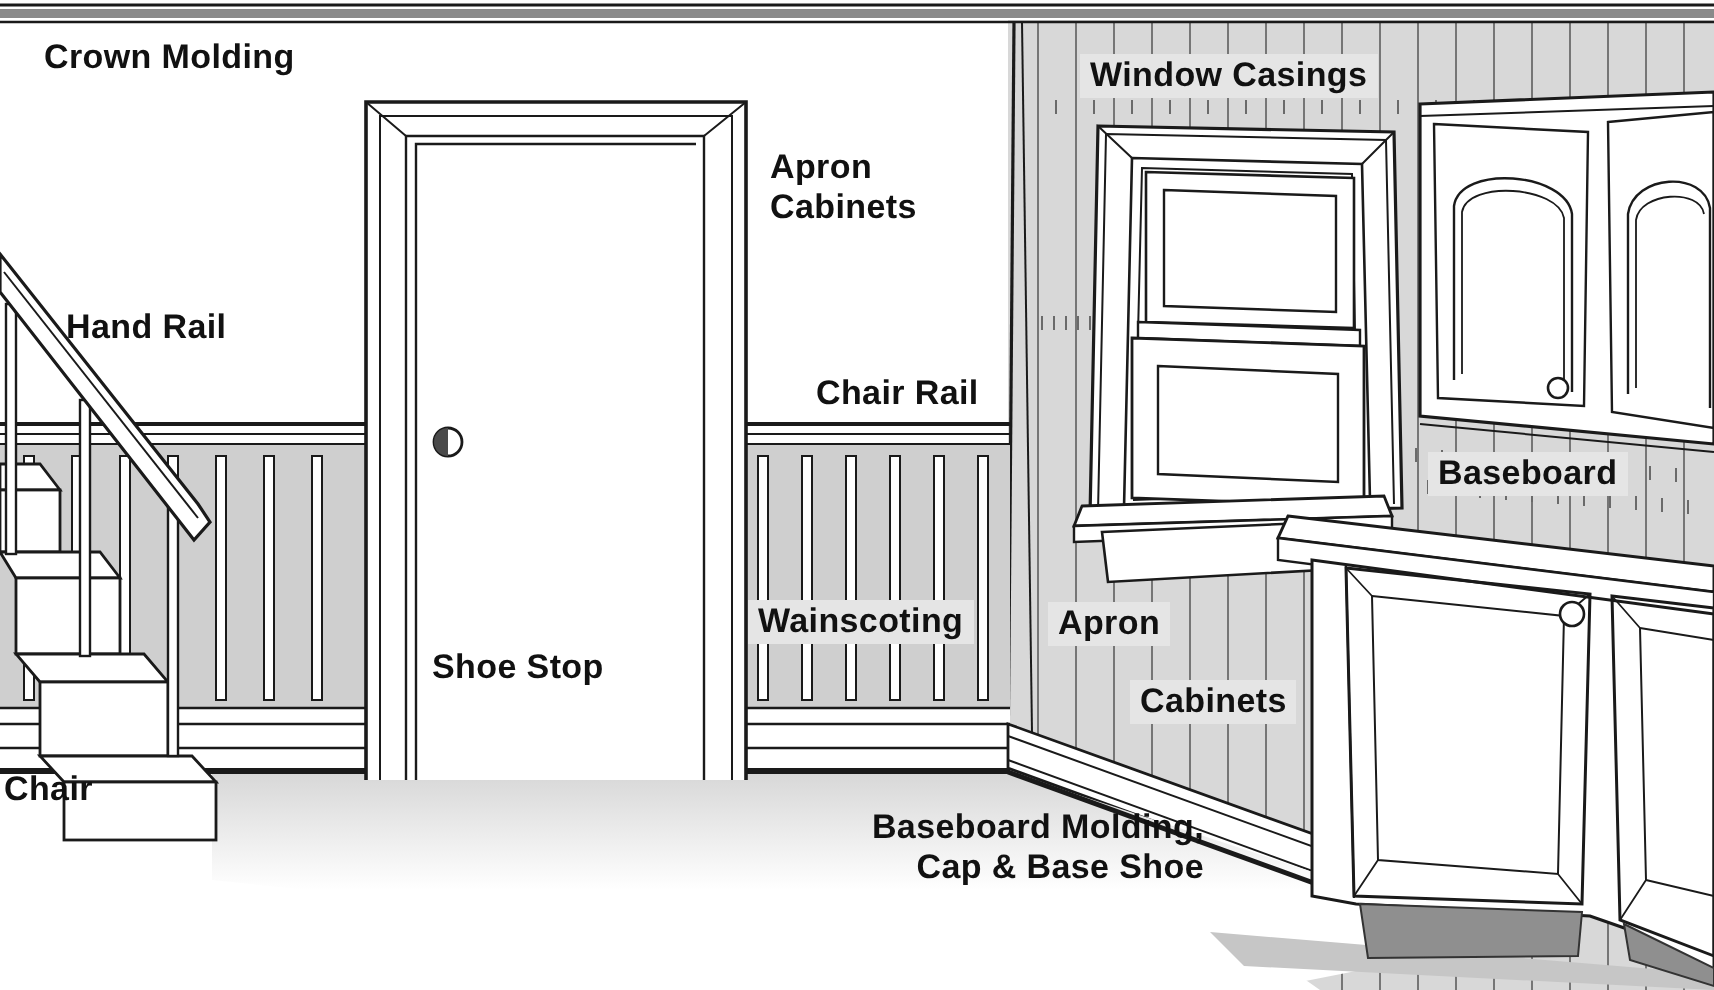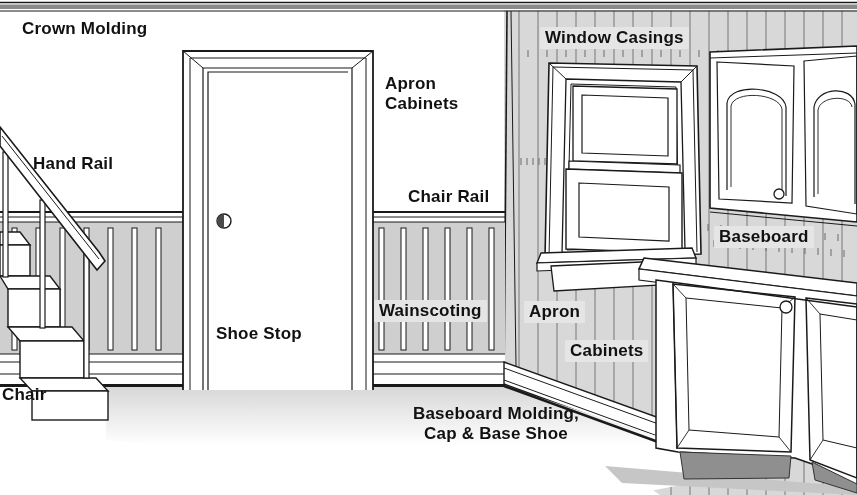--- a/index.html
+++ b/index.html
@@ -6,21 +6,21 @@
   #stage{
     position:relative;width:857px;height:495px;overflow:hidden;
     background:#ffffff;font-family:"Liberation Sans","DejaVu Sans",sans-serif;
   }
   #art{position:absolute;left:0;top:0;}
   .lbl{
     position:absolute;font-weight:bold;font-size:17px;line-height:20px;
     color:#111;white-space:nowrap;letter-spacing:.2px;
   }
   .lbl.bg{background:#e5e5e5;padding:1px 5px;}
-  .lbl.center{text-align:center;white-space:normal;}
+  .lbl.center{text-align:right;white-space:normal;}
 </style>
 </head>
 <body>
 
 <div id="stage">
 
 <svg id="art" width="857" height="495" viewBox="0 0 857 495">
   <defs>
     <linearGradient id="floorGrad" x1="0" y1="386" x2="0" y2="445" gradientUnits="userSpaceOnUse">
       <stop offset="0" stop-color="#d7d7d7"></stop>

